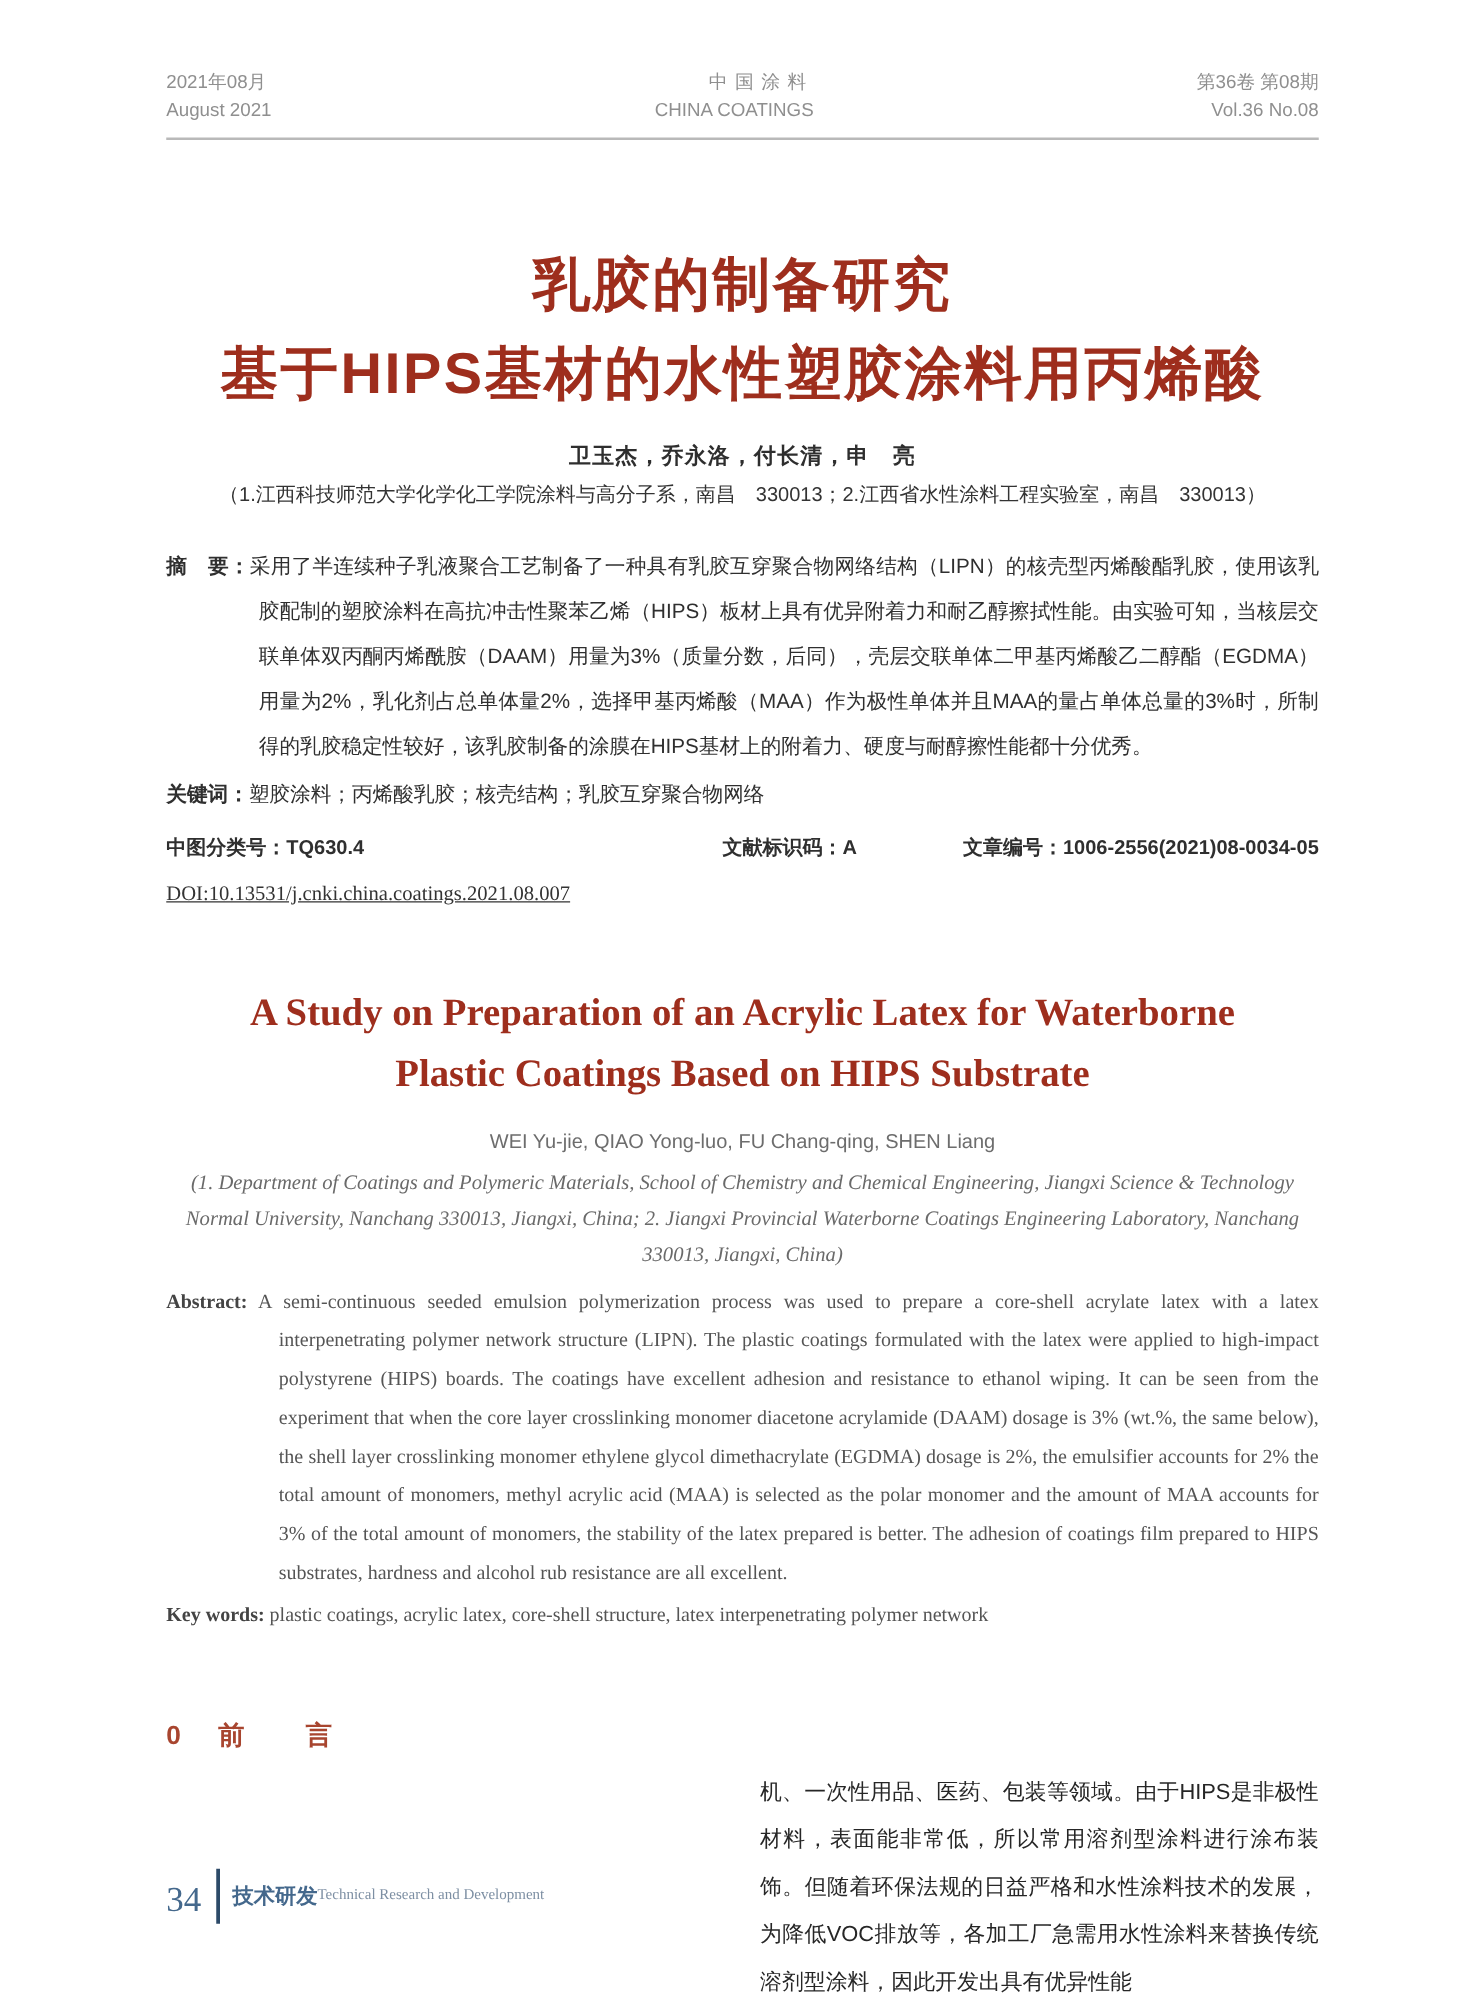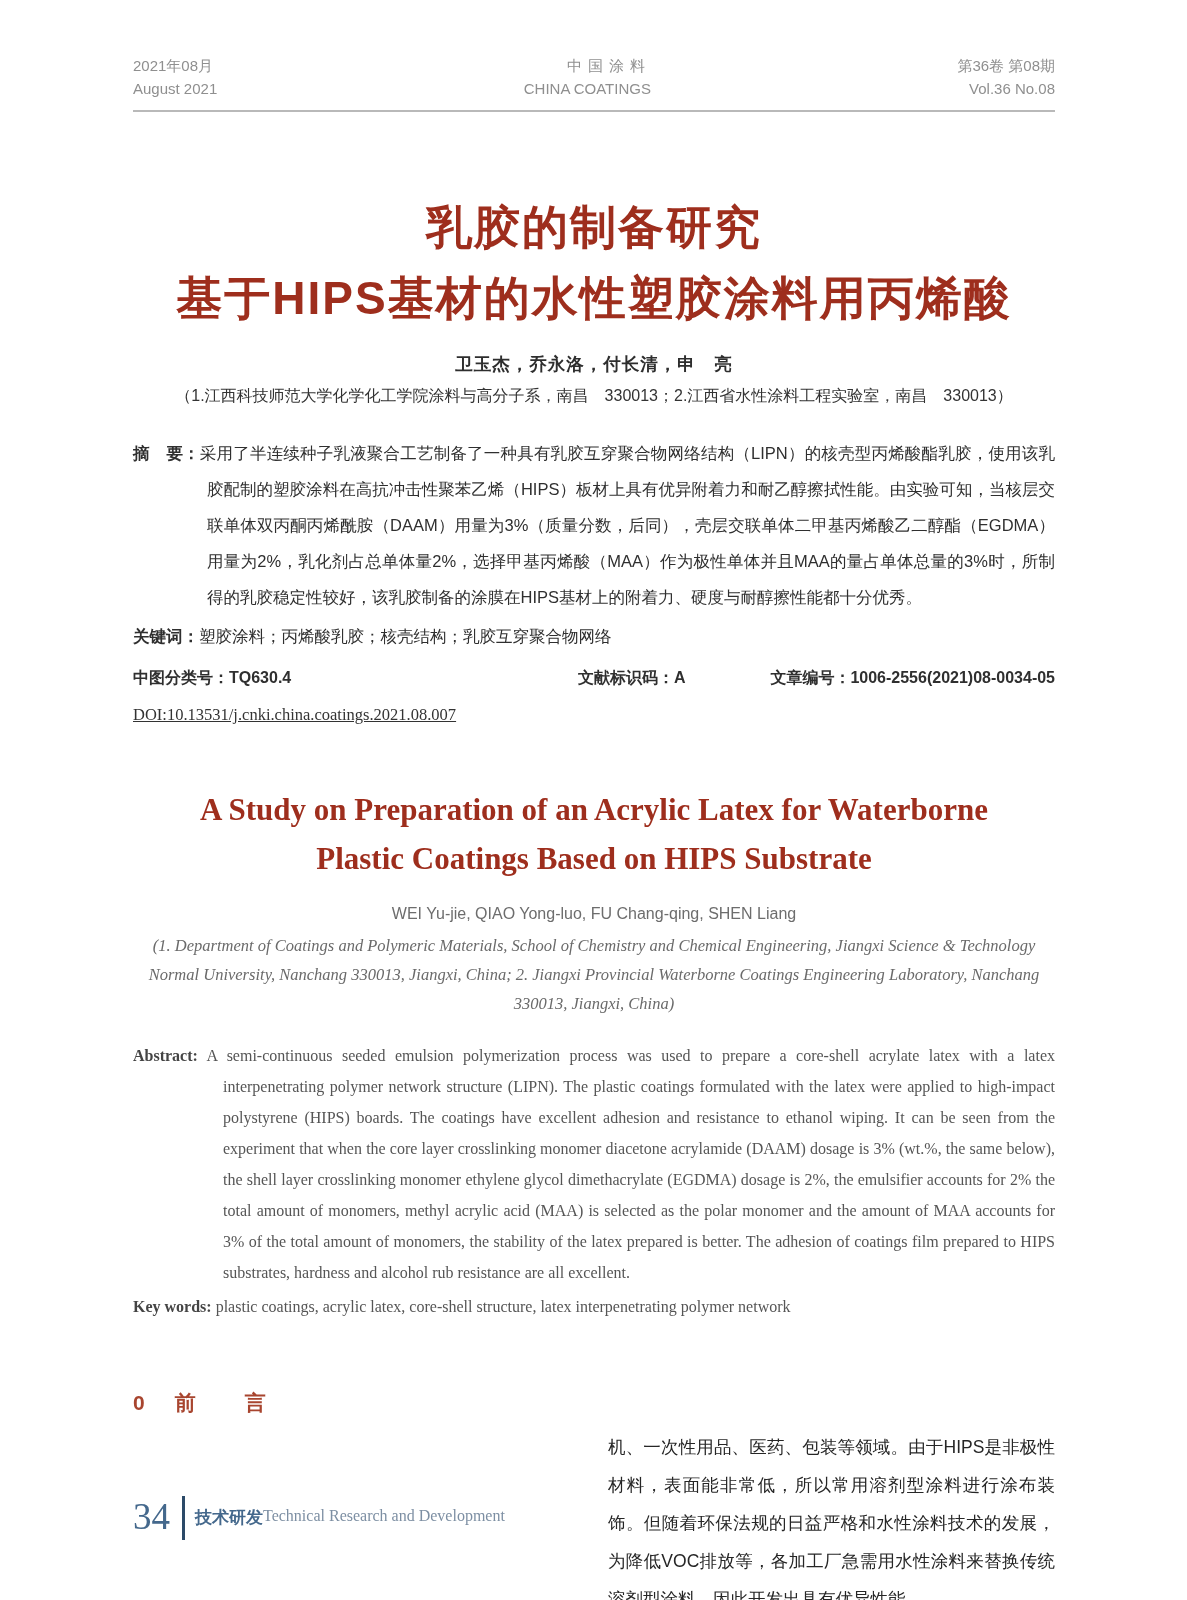--- a/index.html
+++ b/index.html
@@ -51,45 +51,45 @@
     font-family:"Liberation Serif","DejaVu Serif",serif;
     color:var(--title-red,#9e2e1d); font-weight:bold; font-size:31px; line-height:49px;
   }
   .authors-en { margin-top:22px; text-align:center; font-size:16px; color:#6d6d6d; }
   .affil-en {
     margin-top:8px; text-align:center;
     font-family:"Liberation Serif","DejaVu Serif",serif; font-style:italic;
     font-size:16.5px; line-height:29px; color:#6a6a6a; padding:0 10px;
   }
   .abstract-en {
-    margin-top:22px; font-family:"Liberation Serif","DejaVu Serif",serif;
+    margin-top:8px; font-family:"Liberation Serif","DejaVu Serif",serif;
     font-size:16px; line-height:31px; color:#555; text-align:justify;
     padding-left:90px; text-indent:-90px;
   }
   .abstract-en b, .kw-en b { font-family:"Liberation Serif","DejaVu Serif",serif; color:#444; font-weight:bold; }
   .kw-en { margin-top:4px; font-family:"Liberation Serif","DejaVu Serif",serif; font-size:16px; line-height:30px; color:#555; padding-left:90px; text-indent:-90px; }
 
   
   .columns { margin-top:66px; display:flex; gap:28px; }
   .col { flex:1; min-width:0; }
   .sec-heading { color:var(--section-red,#a8452f); font-weight:bold; font-size:21px; line-height:30px; }
   .sec-num { margin-right:30px; }
   .sec-words { letter-spacing:14px; }
   .intro-par { margin-top:14px; font-size:17.5px; line-height:38px; color:#262626; text-align:justify; }
   .indent2 { text-indent:2em; }
   .col-right .intro-par { margin-top:40px; }
   sup.ref { font-size:11px; vertical-align:super; line-height:0; }
 
   
   .page-footer { position:absolute; left:133px; top:1495px; display:flex; align-items:center; }
-  .pf-num { font-family:"Liberation Serif","DejaVu Serif",serif; font-size:37px; color:var(--footer-blue,#44688c); align-self:flex-end; margin-bottom:2px; }
+  .pf-num { font-family:"Liberation Serif","DejaVu Serif",serif; font-size:28px; color:var(--footer-blue,#44688c); align-self:flex-end; margin-bottom:2px; }
   .pf-bar { width:3px; height:44px; background:var(--footer-bar,#2c4a68); margin:0 10px 0 12px; }
   .pf-titles { display:flex; flex-direction:row; justify-content:center; }
   .pf-cn { font-size:17px; font-weight:bold; color:var(--footer-blue,#44688c); line-height:22px; }
-  .pf-en { font-family:"Liberation Serif","DejaVu Serif",serif; font-size:16px; color:#7d8fa3; line-height:18px; }
+  .pf-en { font-family:"Liberation Serif","DejaVu Serif",serif; font-size:12px; color:#7d8fa3; line-height:18px; }
 </style>
 </head>
 <body>
 
 <div class="page">
 
   <div class="journal-header">
     <div class="jh-cell jh-left">
       <div>2021年08月</div>
       <div>August 2021</div>

